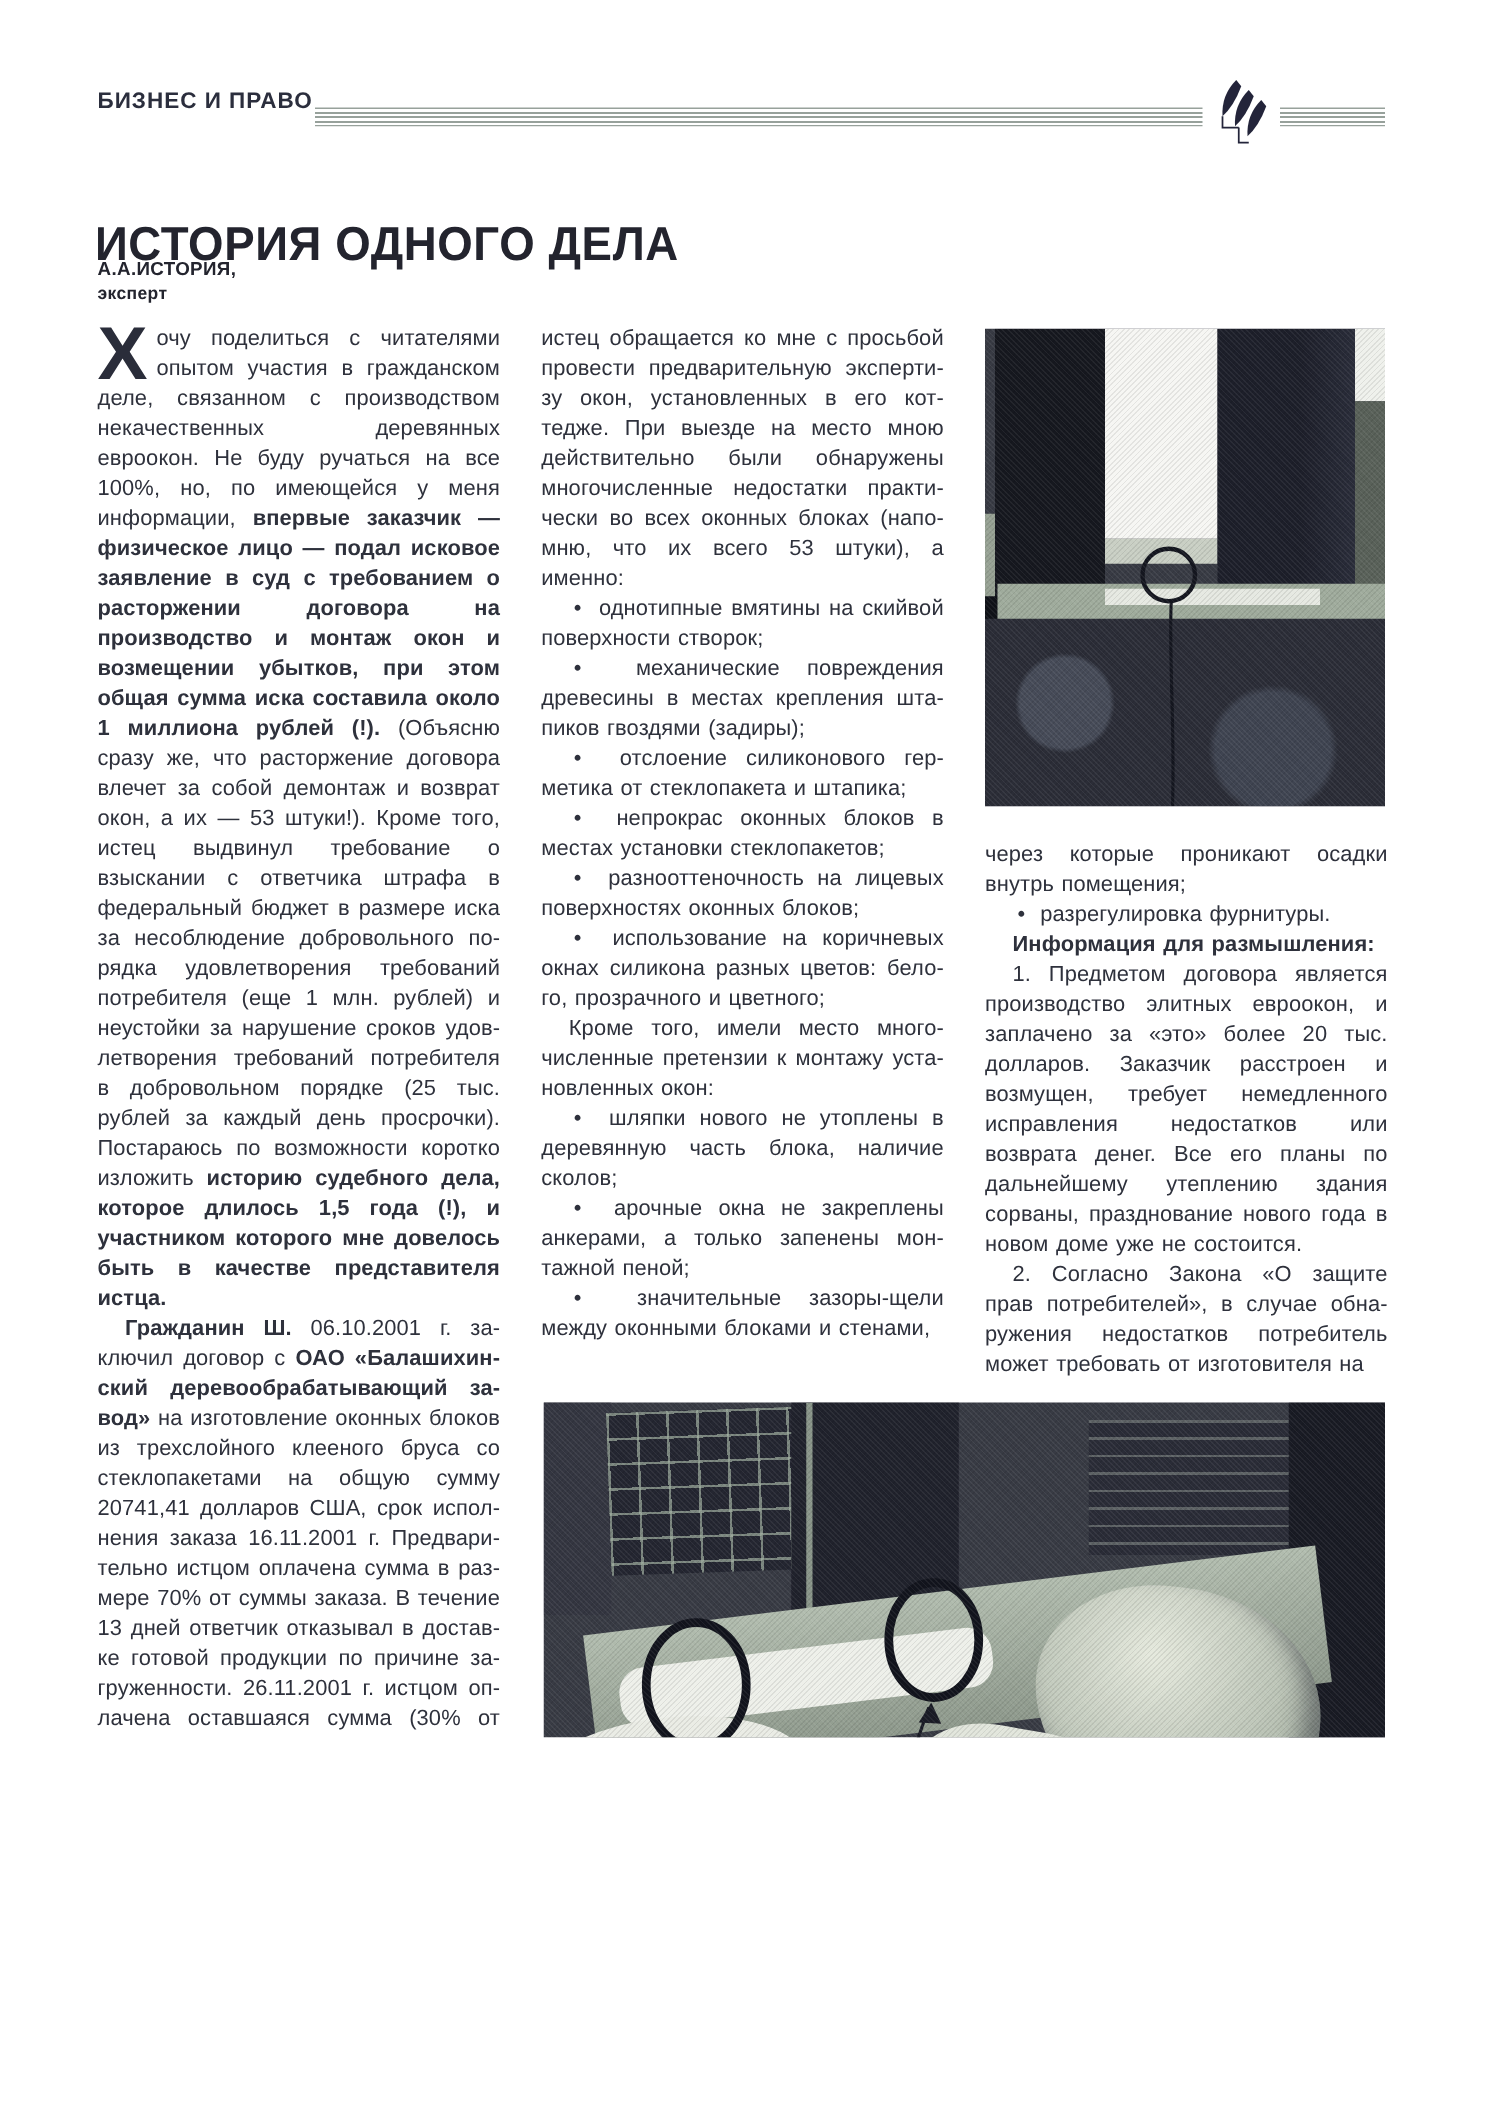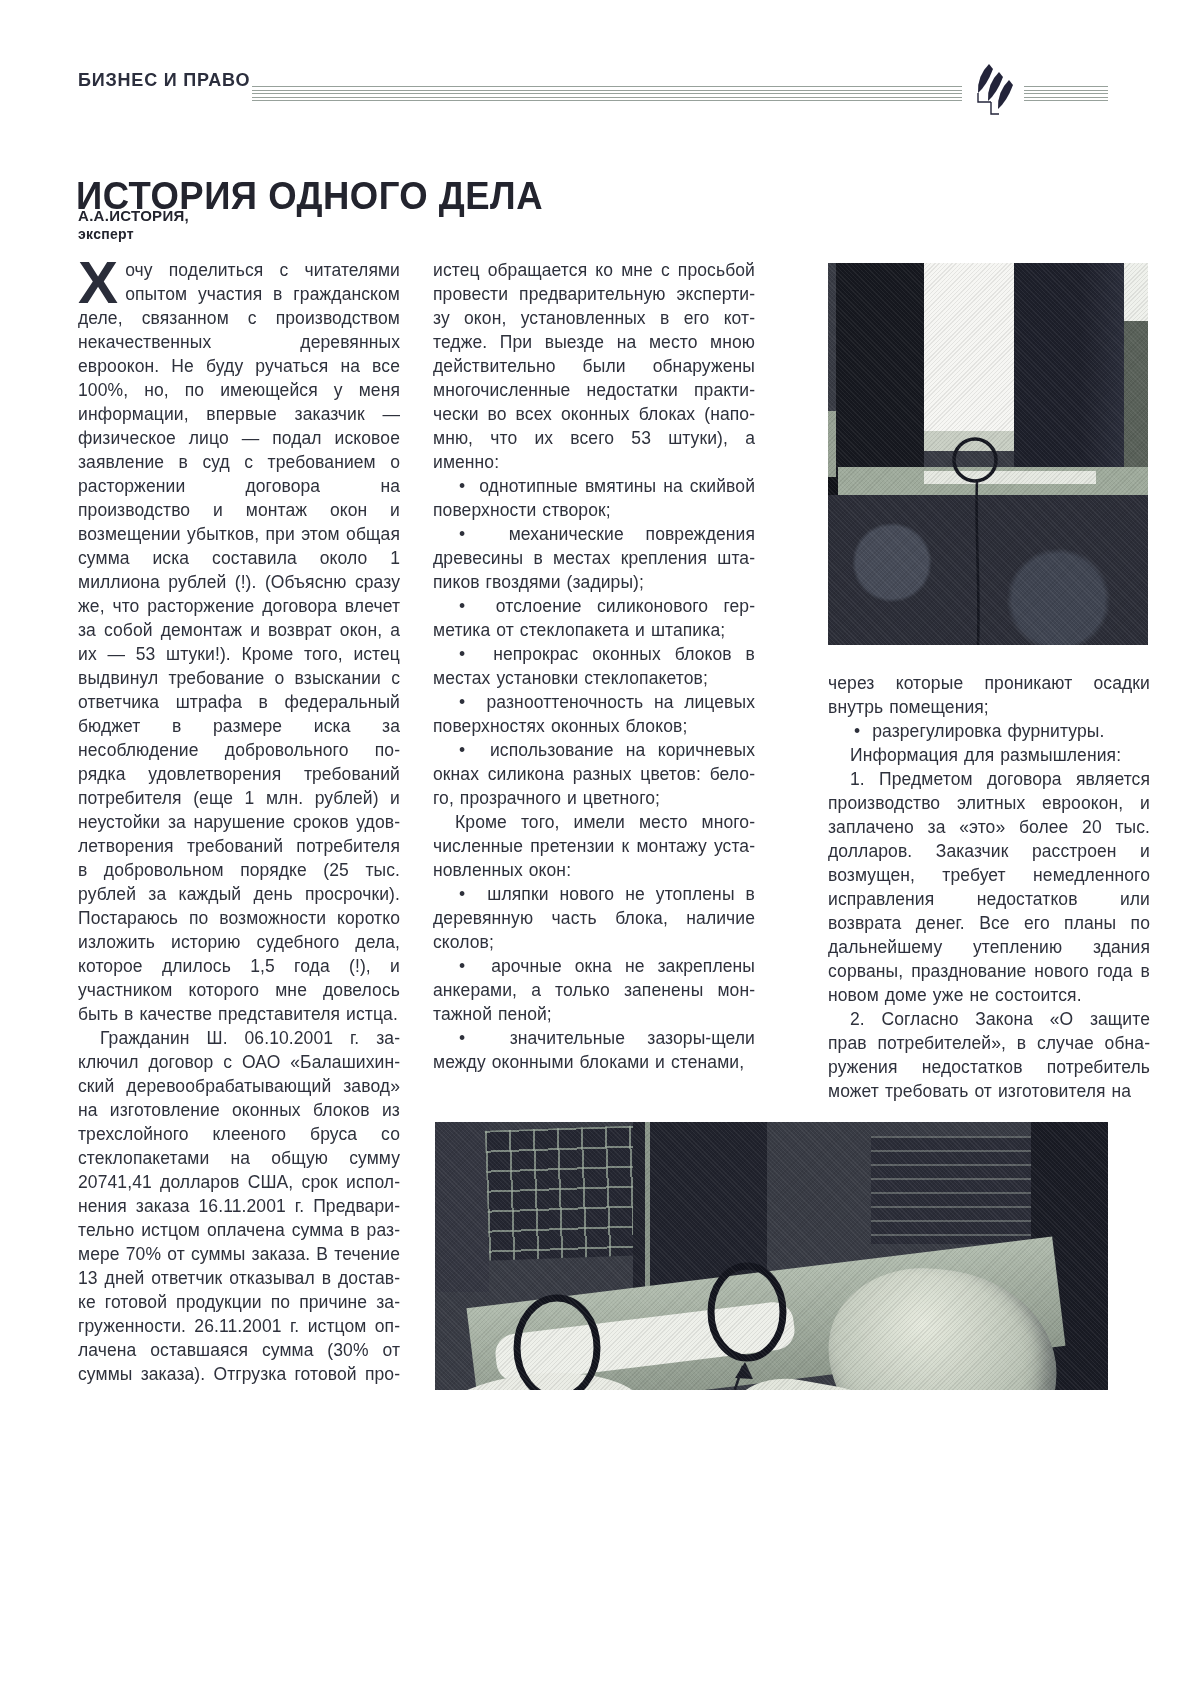--- a/index.html
+++ b/index.html
@@ -17,26 +17,26 @@
   
   .title{position:absolute;left:76px;top:150px;font-size:38px;line-height:42px;font-weight:bold;
          letter-spacing:0.5px;color:#23242e;transform:scaleX(.96);transform-origin:left;}
   .author{position:absolute;left:78px;top:206px;font-size:15px;line-height:19px;font-weight:bold;
           color:#23242e;letter-spacing:0.3px;}
   .author .role{font-size:14px;}
 
   
   .col{position:absolute;top:258px;width:322px;font-size:17.5px;line-height:24px;
        text-align:justify;letter-spacing:0.1px;word-spacing:1px;color:#2e313c;}
-  #col1{left:78px;}  #col2{left:433px;}  #col3{left:788px;margin-left:40px;}
+  #col1{left:78px;}  #col2{left:433px;}  #col3{left:788px;}
   .col p{margin:0;}
   .ind{text-indent:22px;}
   .li{text-indent:26px;}
   .li::before{content:"•\00a0\00a0";}
-  .bd{font-weight:normal;}
+  .bd{font-weight:bold;}
   .dropcap{float:left;font-size:60px;line-height:46px;font-weight:bold;color:#2a2d3a;
            padding:2px 7px 0 0;}
 
   
   .photo{position:relative;overflow:hidden;background:#383b44;}
   .photo>div{position:absolute;}
   .ht::after{content:"";position:absolute;inset:0;pointer-events:none;
      background-image:repeating-linear-gradient(45deg,rgba(255,255,255,.06) 0 1px,transparent 1px 3px),
                       repeating-linear-gradient(-45deg,rgba(0,0,0,.08) 0 1px,transparent 1px 3px);}
   #photo-top{width:320px;height:382px;margin:5px 0 26px 0;}

